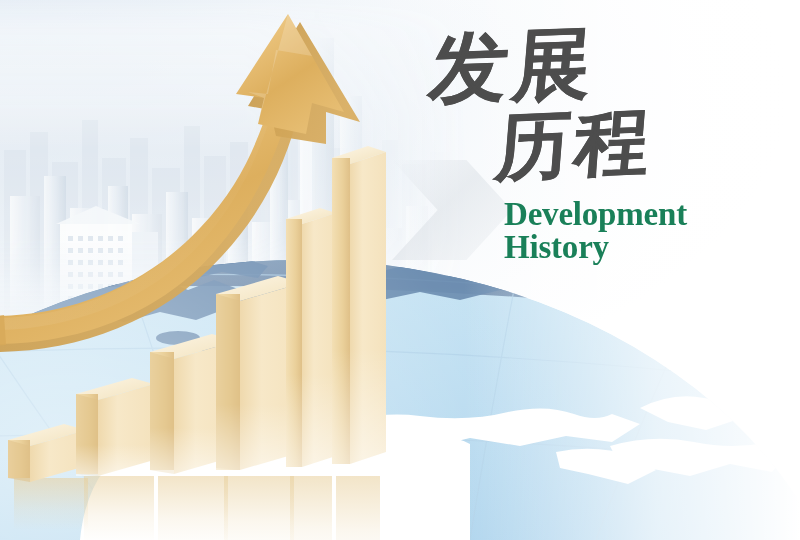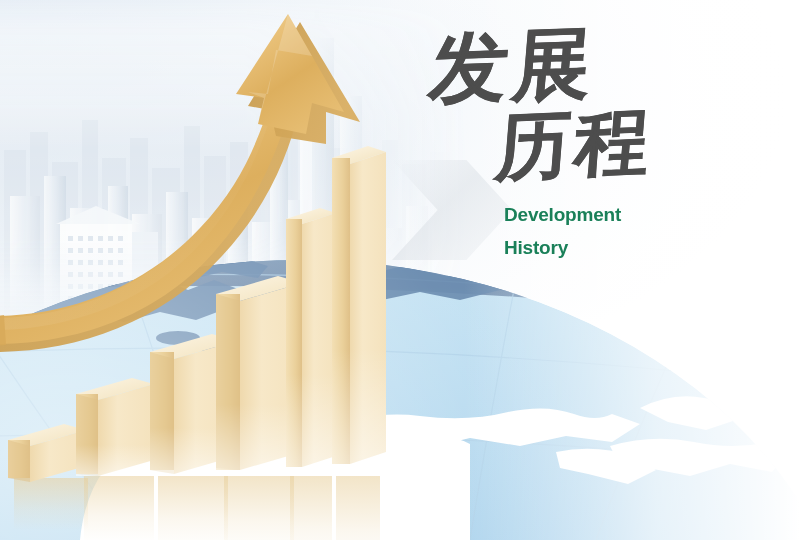--- a/index.html
+++ b/index.html
@@ -89,23 +89,23 @@
     margin-left: 72px;
     margin-top: -6px;
     -webkit-text-stroke: 0.4px #4d4d4d;
     transform: skewX(-7deg) rotate(-2.5deg);
     transform-origin: left center;
   }
   .en-title {
     margin-left: 80px;
     margin-top: 10px;
     color: #1a8059;
-    font-family: Liberation Sans, sans-serif;
+    font-family: Liberation Serif, serif;
     font-weight: 700;
-    font-size: 19px;
+    font-size: 33px;
     line-height: 33px;
     letter-spacing: -0.2px;
     white-space: pre-line;
   }
 
   
   .chevron-ghost {
     position: absolute;
     left: 392px;
     top: 160px;

